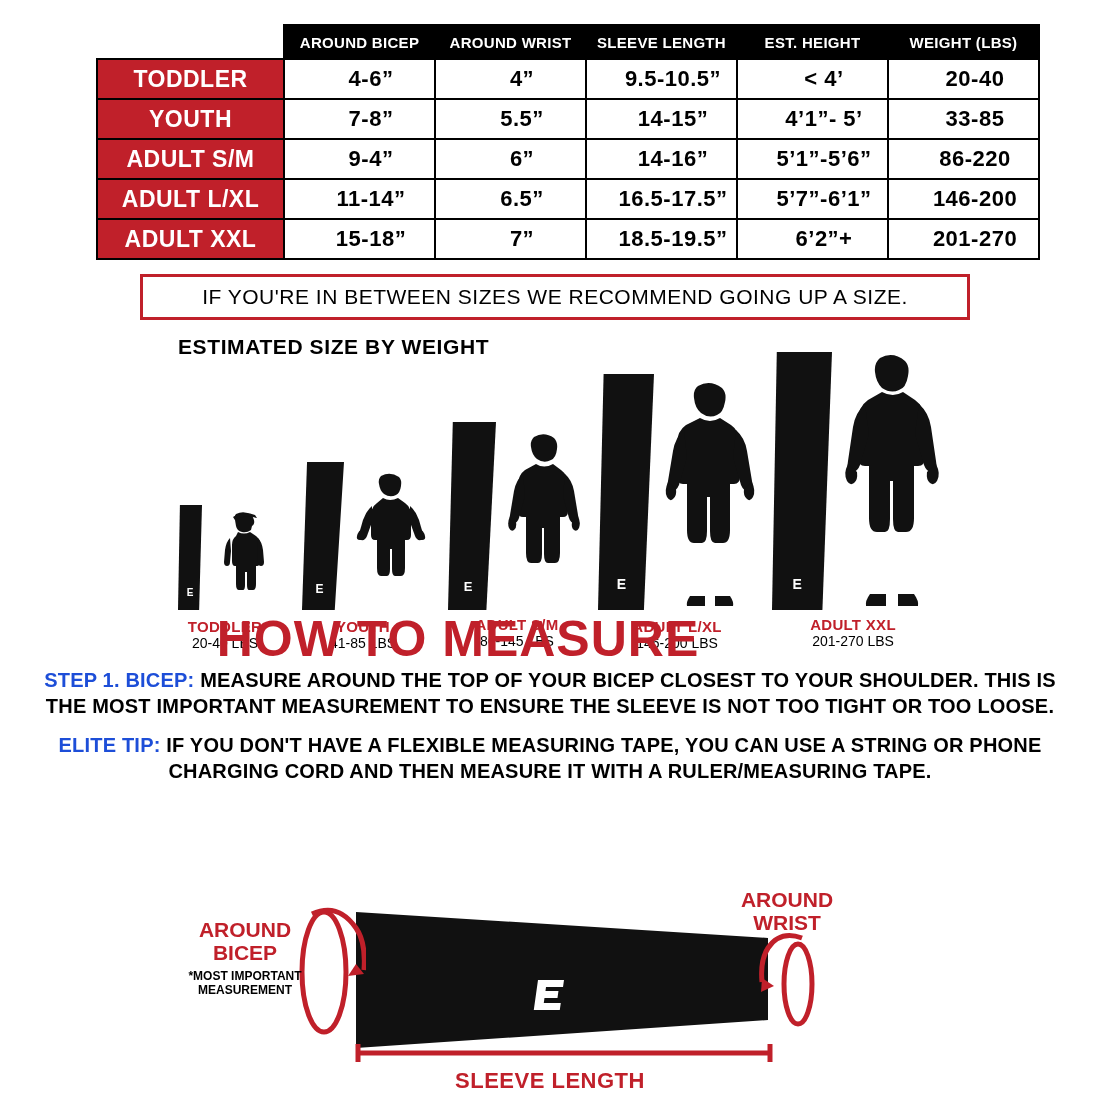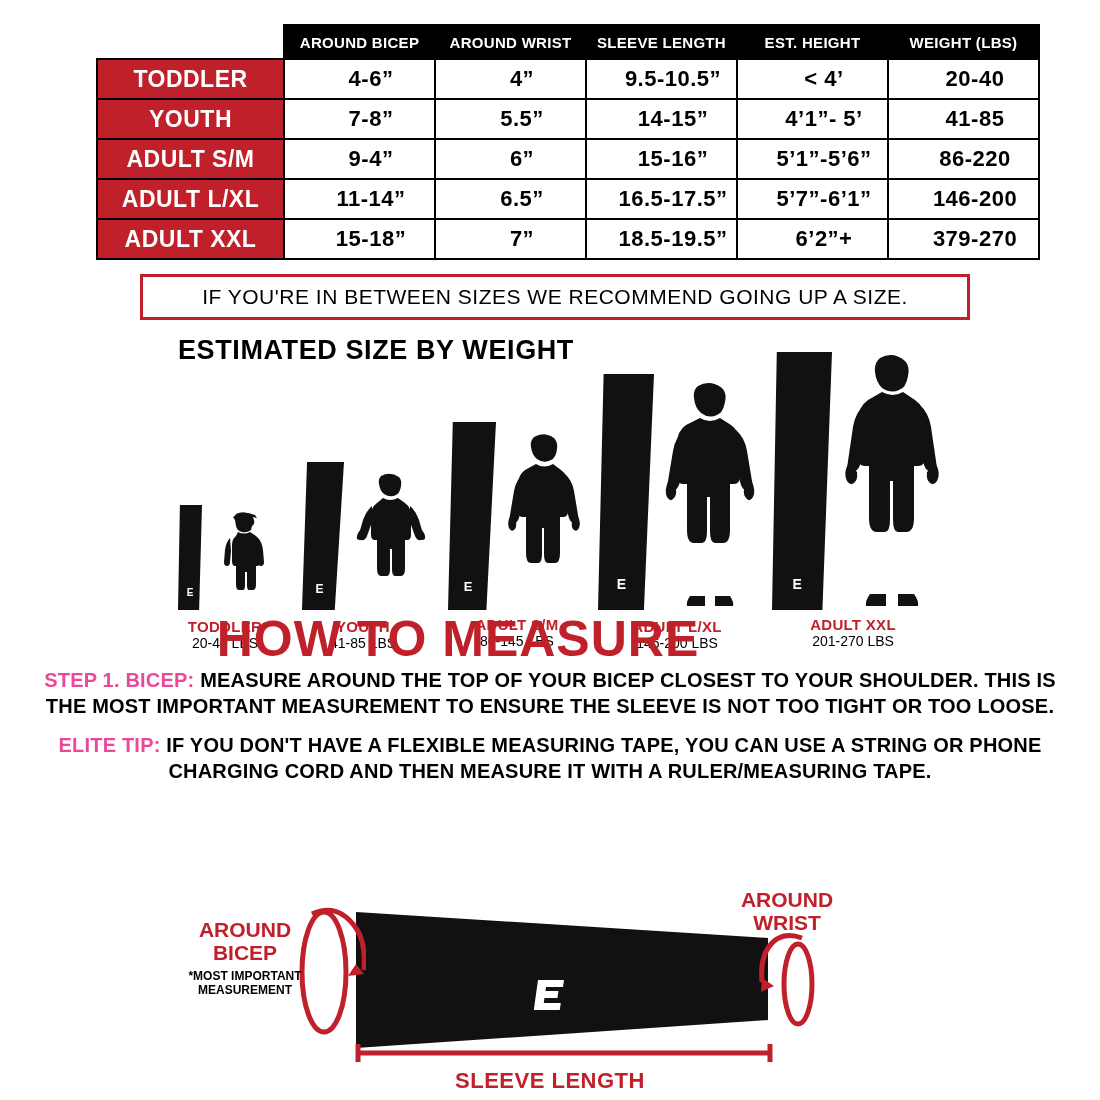--- a/index.html
+++ b/index.html
@@ -79,21 +79,21 @@
     font-size: 21px;
     font-weight: normal;
     letter-spacing: 0.5px;
   }
 
   
   .est-title {
     position: absolute;
     left: 178px;
     top: 335px;
-    font-size: 27px;
+    font-size: 21px;
     font-weight: bold;
     letter-spacing: 0.6px;
   }
 
   .figures {
     position: absolute;
     left: 150px;
     top: 320px;
     width: 820px;
     height: 290px;
@@ -161,21 +161,21 @@
     width: 1020px;
     text-align: center;
   }
   .step {
     font-size: 20px;
     font-weight: bold;
     line-height: 1.28;
     margin-bottom: 14px;
     letter-spacing: 0.2px;
   }
-  .step .lbl { color: #ec4899; }
+  .step .lbl { color: #1d4ed8; }
 
   
   .diagram {
     position: absolute;
     left: 0;
     top: 880px;
     width: 1100px;
     height: 220px;
   }
   .sleeve-big {
@@ -248,45 +248,45 @@
         <td class="val">9.5-10.5”</td>
         <td class="val">&lt; 4’</td>
         <td class="val">20-40</td>
       </tr>
       <tr>
         <td class="rowlabel">YOUTH</td>
         <td class="val">7-8”</td>
         <td class="val">5.5”</td>
         <td class="val">14-15”</td>
         <td class="val">4’1”- 5’</td>
-        <td class="val">41-85</td>
+        <td class="val">33-85</td>
       </tr>
       <tr>
         <td class="rowlabel">ADULT S/M</td>
         <td class="val">9-4”</td>
         <td class="val">6”</td>
-        <td class="val">15-16”</td>
+        <td class="val">14-16”</td>
         <td class="val">5’1”-5’6”</td>
         <td class="val">86-220</td>
       </tr>
       <tr>
         <td class="rowlabel">ADULT L/XL</td>
         <td class="val">11-14”</td>
         <td class="val">6.5”</td>
         <td class="val">16.5-17.5”</td>
         <td class="val">5’7”-6’1”</td>
         <td class="val">146-200</td>
       </tr>
       <tr>
         <td class="rowlabel">ADULT XXL</td>
         <td class="val">15-18”</td>
         <td class="val">7”</td>
         <td class="val">18.5-19.5”</td>
         <td class="val">6’2”+</td>
-        <td class="val">379-270</td>
+        <td class="val">201-270</td>
       </tr>
     </tbody>
   </table>
 
   <div class="recommend">IF YOU'RE IN BETWEEN SIZES WE RECOMMEND GOING UP A SIZE.</div>
 
   <div class="est-title">ESTIMATED SIZE BY WEIGHT</div>
 
   <div class="figures">
 

